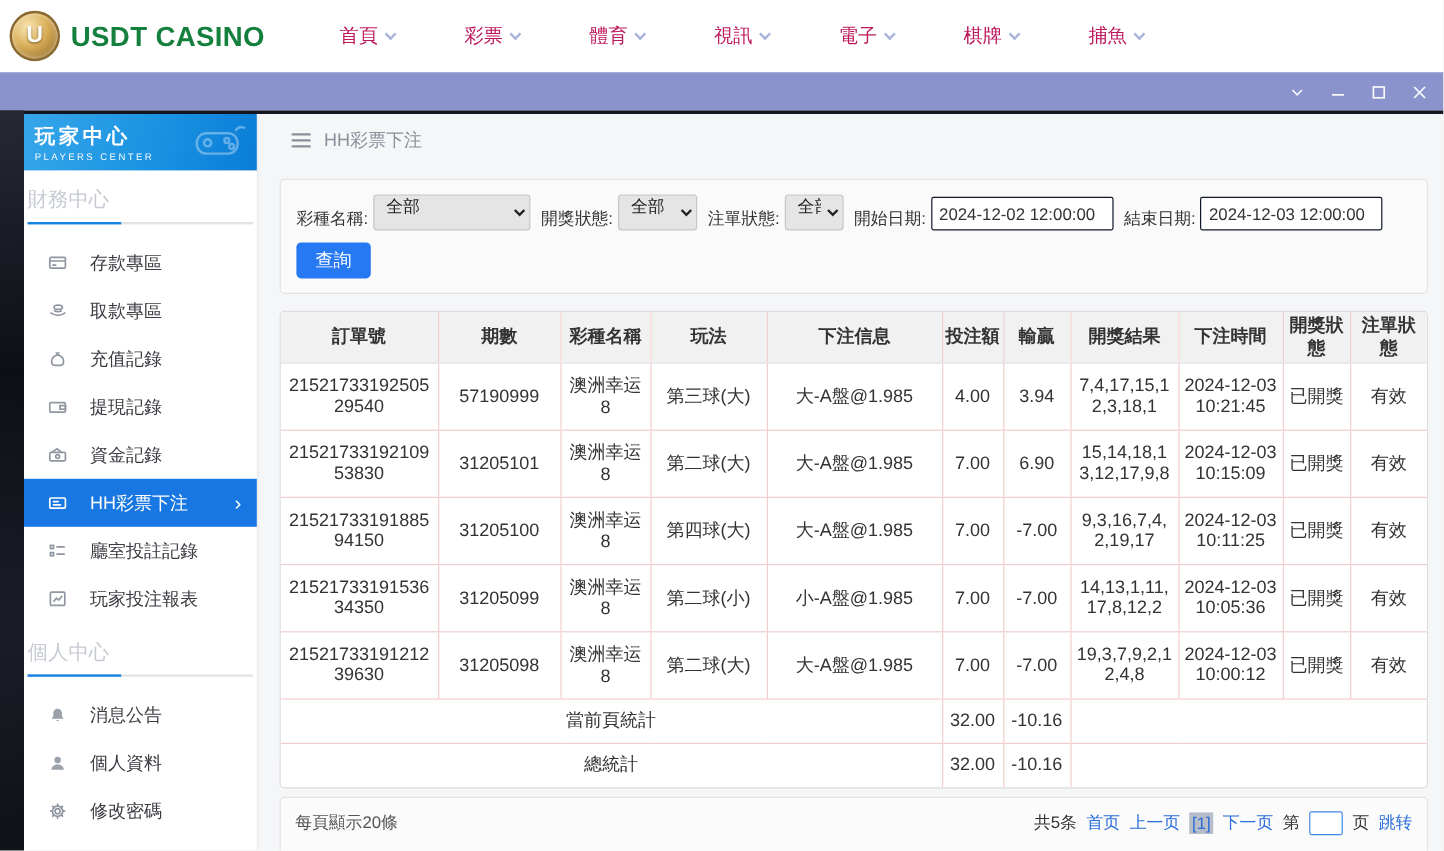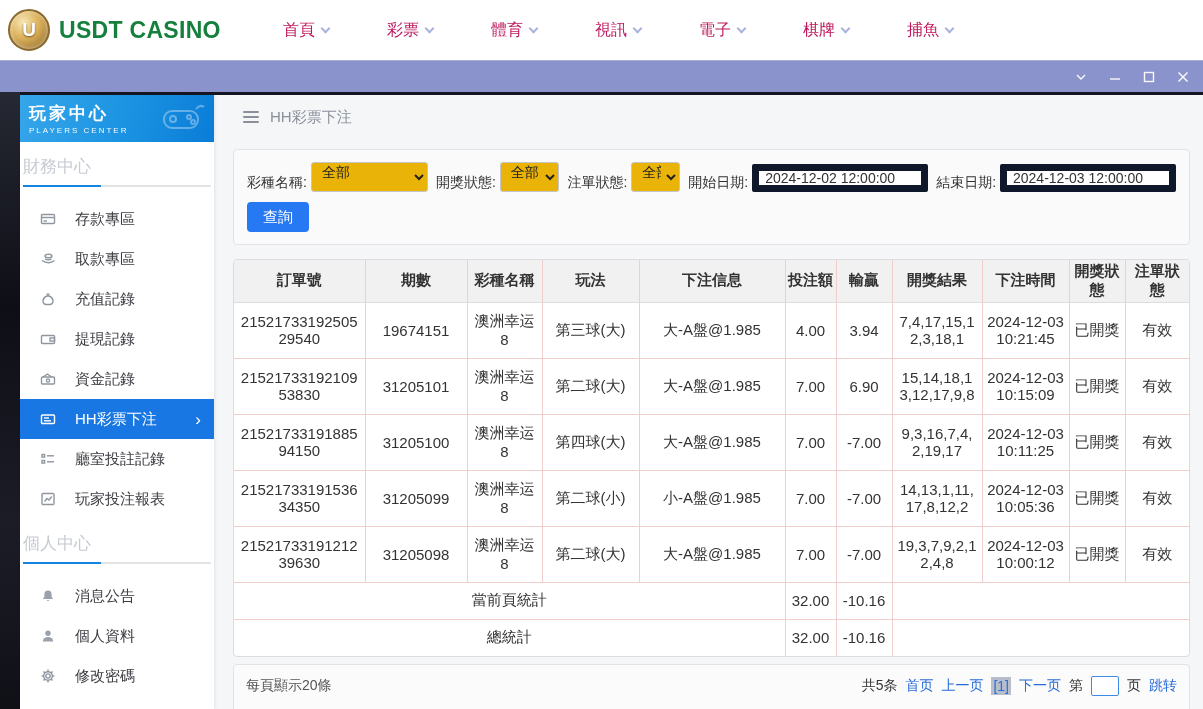--- a/index.html
+++ b/index.html
@@ -60,24 +60,24 @@
   .breadcrumb { height:44px; display:flex; align-items:center; gap:11px; padding-left:29px;
                 color:#8a8f99; font-size:15px; }
   .burger { width:16px; display:flex; flex-direction:column; gap:3px; cursor:pointer; }
   .burger i { height:2px; background:#8a8f99; border-radius:1px; }
 
   .filter-panel { margin:10px 13px 0 19px; background:#fafafa; border:1px solid #e3e3e5;
                   border-radius:4px; padding:12px 13px; }
   .filter-row { display:flex; align-items:flex-end; font-size:14px; color:#333; white-space:nowrap; }
   .filter-row label { margin-right:4px; }
   .filter-row .gap { width:9px; }
-  select { height:30px; border:1px solid #c4c6cc; border-radius:3px; background:#eab308;
+  select { height:30px; border:1px solid #c4c6cc; border-radius:3px; background:#e5e5e5;
            font-size:14px; color:#222; font-family:inherit; padding:0 2px 12px 6px; }
   .sel-lottery { width:131px; } .sel-draw { width:66px; } .sel-order { width:49px; }
-  .date-input { width:176px; height:28px; border:7px solid #0f172a; border-radius:2px;
+  .date-input { width:152px; height:28px; border:1px solid #0f172a; border-radius:2px;
                 font-size:14px; color:#333; padding:0 6px; font-family:inherit; background:#fff; }
   .btn-row { margin-top:10px; }
   .btn-query { background:#2678f3; color:#fff; border:none; border-radius:4px; height:30px;
                padding:0 16px; font-size:15px; font-family:inherit; cursor:pointer; }
 
   .table-panel { margin:14px 13px 0 19px; border:1px solid #dcdcde; border-radius:4px;
                  background:#fff; overflow:hidden; }
   table { width:100%; border-collapse:collapse; table-layout:fixed; }
   th { background:#f1f1f2; height:42px; font-size:15px; color:#333; font-weight:bold;
        border-left:1px solid #f2cdcd; border-bottom:1px solid #dddde0; padding:0 2px; overflow:hidden; }
@@ -369,21 +369,21 @@
               <th>開獎結果</th>
               <th>下注時間</th>
               <th>開獎狀態</th>
               <th>注單狀態</th>
             </tr>
           </thead>
           <tbody>
 
               <tr class="data-row">
                 <td>2152173319250529540</td>
-                <td>19674151</td>
+                <td>57190999</td>
                 <td>澳洲幸运8</td>
                 <td>第三球(大)</td>
                 <td>大-A盤@1.985</td>
                 <td>4.00</td>
                 <td>3.94</td>
                 <td>7,4,17,15,12,3,18,1</td>
                 <td>2024-12-03 10:21:45</td>
                 <td>已開獎</td>
                 <td>有效</td>
               </tr>

